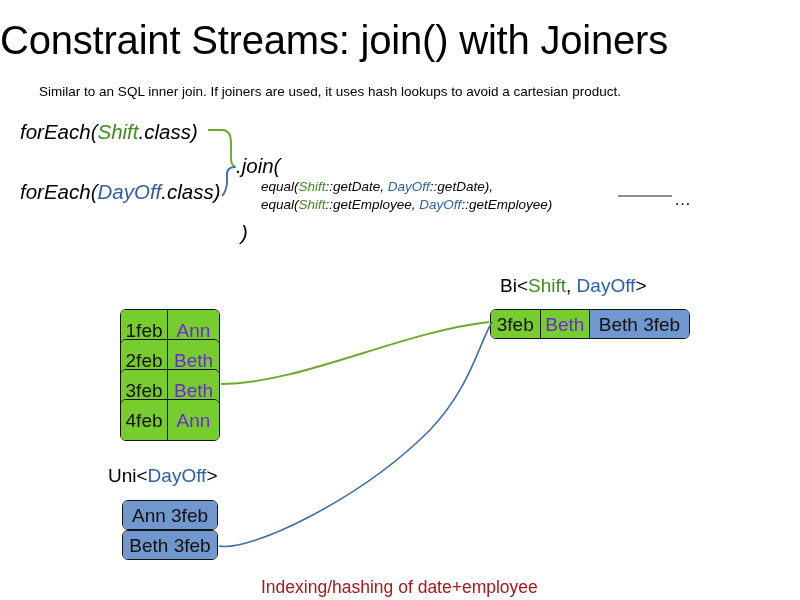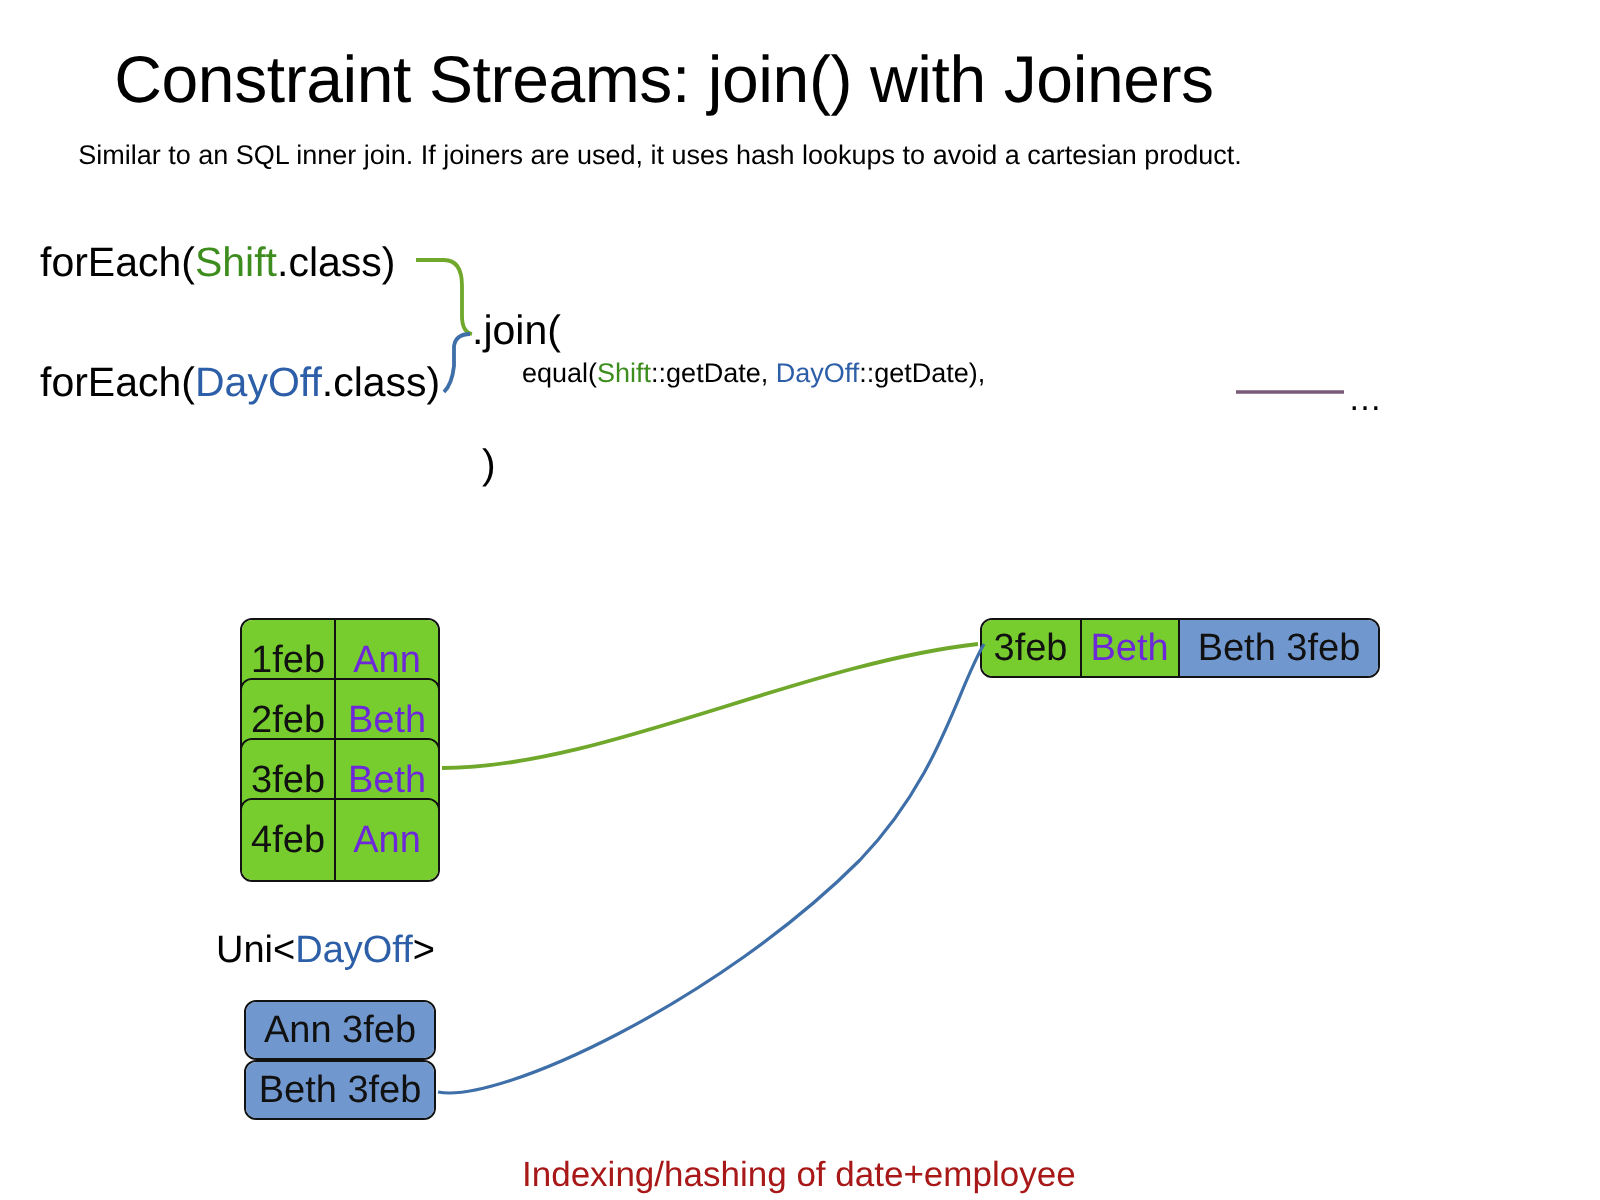--- a/index.html
+++ b/index.html
@@ -23,39 +23,40 @@
     height: 600px;
   }
 
   .abs { position: absolute; }
 
   
   #title {
     left: 0; top: 20px;
     width: 664px;
     text-align: center;
-    font-size: 33px;
+    font-size: 40px;
     line-height: 40px;
     font-weight: normal;
     letter-spacing: -0.2px;
     white-space: nowrap;
   }
   #subtitle {
-    left: 0; top: 69px;
+    left: 0; top: 83px;
     width: 660px;
     text-align: center;
     font-size: 13.5px;
     line-height: 18px;
     white-space: nowrap;
   }
 
   
   .code {
     font-family: "Liberation Sans", sans-serif;
     white-space: pre;
+    font-style: italic;
   }
   #foreach-shift  { left: 20px; top: 119px; font-size: 20.5px; line-height: 26px; }
   #foreach-dayoff { left: 20px; top: 179px; font-size: 20.5px; line-height: 26px; }
   #join-open      { left: 236px; top: 153px; font-size: 20.5px; line-height: 26px; }
   #join-close     { left: 241px; top: 220px; font-size: 20.5px; line-height: 26px; }
   #equal-date     { left: 261px; top: 178px; font-size: 13.5px; line-height: 18px; }
   #equal-employee { left: 261px; top: 196px; font-size: 13.5px; line-height: 18px; }
 
   .tok-shift  { color: #3D8C1E; }
   .tok-dayoff { color: #2D5FA8; }
@@ -146,28 +147,30 @@
   <div class="abs" id="subtitle">Similar to an SQL inner join. If joiners are used, it uses hash lookups to avoid a cartesian product.</div>
 
   <div class="abs code" id="foreach-shift"><span>forEach(</span><span class="tok-shift">Shift</span><span>.class)</span></div>
 
   <div class="abs code" id="foreach-dayoff"><span>forEach(</span><span class="tok-dayoff">DayOff</span><span>.class)</span></div>
 
   <div class="abs code" id="join-open">.join(</div>
 
   <div class="abs code" id="equal-date"><span>equal(</span><span class="tok-shift">Shift</span><span>::getDate, </span><span class="tok-dayoff">DayOff</span><span>::getDate),</span></div>
 
+  <div class="abs code" id="equal-employee"><span>equal(</span><span class="tok-shift">Shift</span><span>::getEmployee, </span><span class="tok-dayoff">DayOff</span><span>::getEmployee)</span></div>
 
   <div class="abs code" id="join-close">)</div>
 
   <div class="abs" id="ellipsis">…</div>
 
 
   <div class="abs stream-label" id="label-uni-dayoff"><span>Uni&lt;</span><span class="tok-dayoff">DayOff</span><span>&gt;</span></div>
 
+  <div class="abs stream-label" id="label-bi"><span>Bi&lt;</span><span class="tok-shift">Shift</span><span>, </span><span class="tok-dayoff">DayOff</span><span>&gt;</span></div>
 
   <div class="abs box shift-row" id="shift-row-0">
     <div class="cell date sep bg-green txt-dark">1feb</div>
     <div class="cell name bg-green txt-orange">Ann</div>
   </div>
   <div class="abs box shift-row" id="shift-row-1">
     <div class="cell date sep bg-green txt-dark">2feb</div>
     <div class="cell name bg-green txt-orange">Beth</div>
   </div>
   <div class="abs box shift-row" id="shift-row-2">

